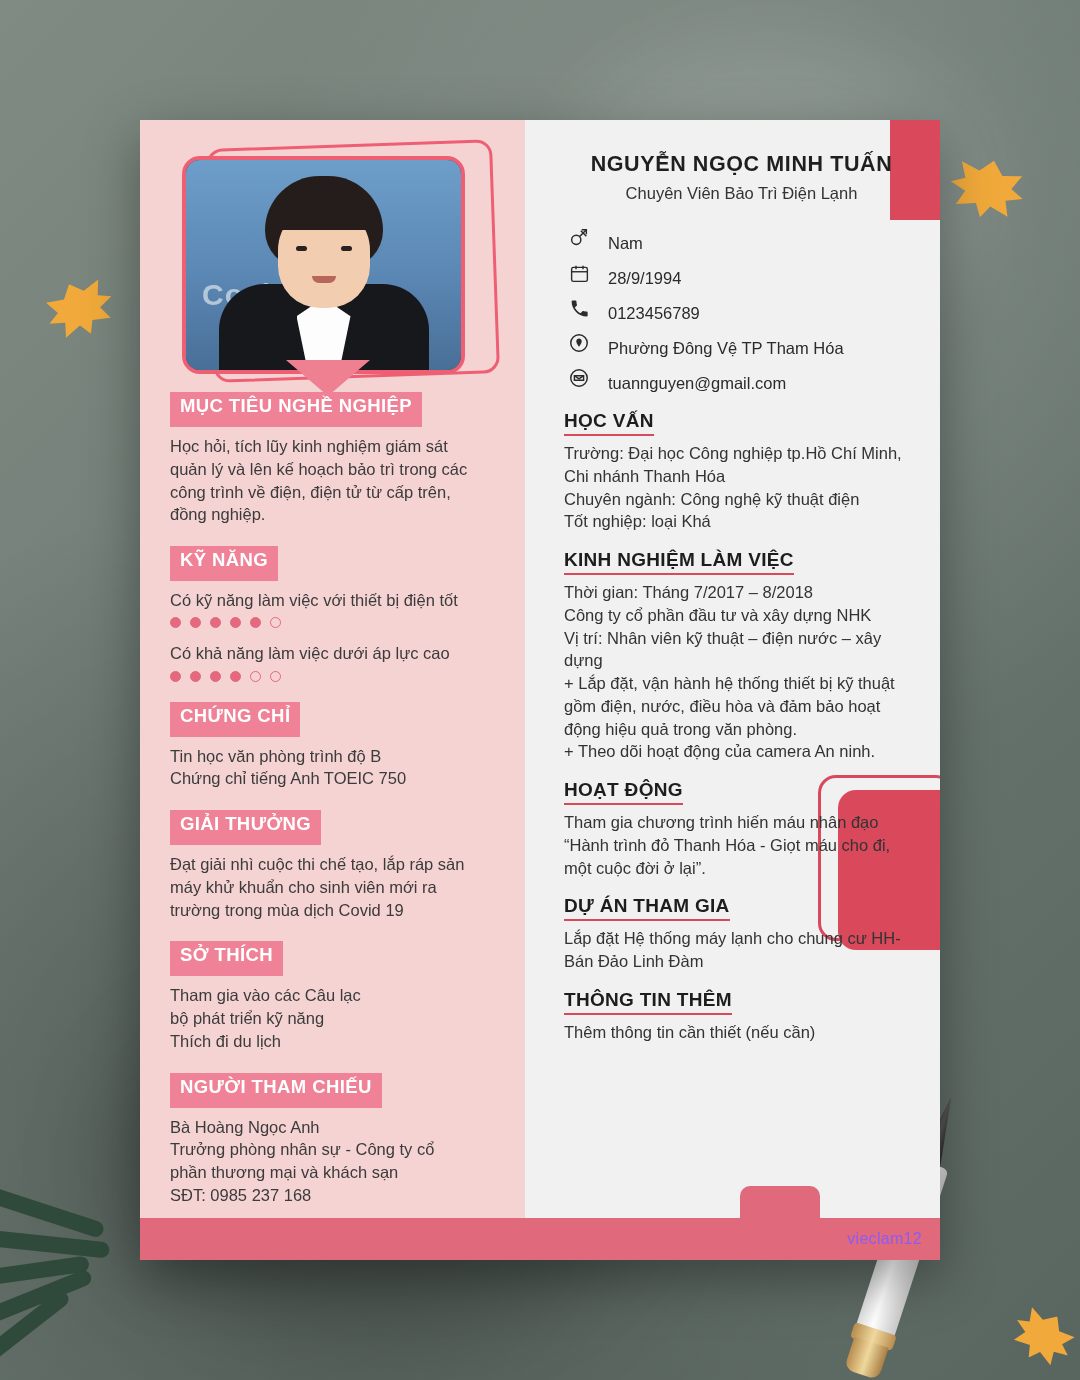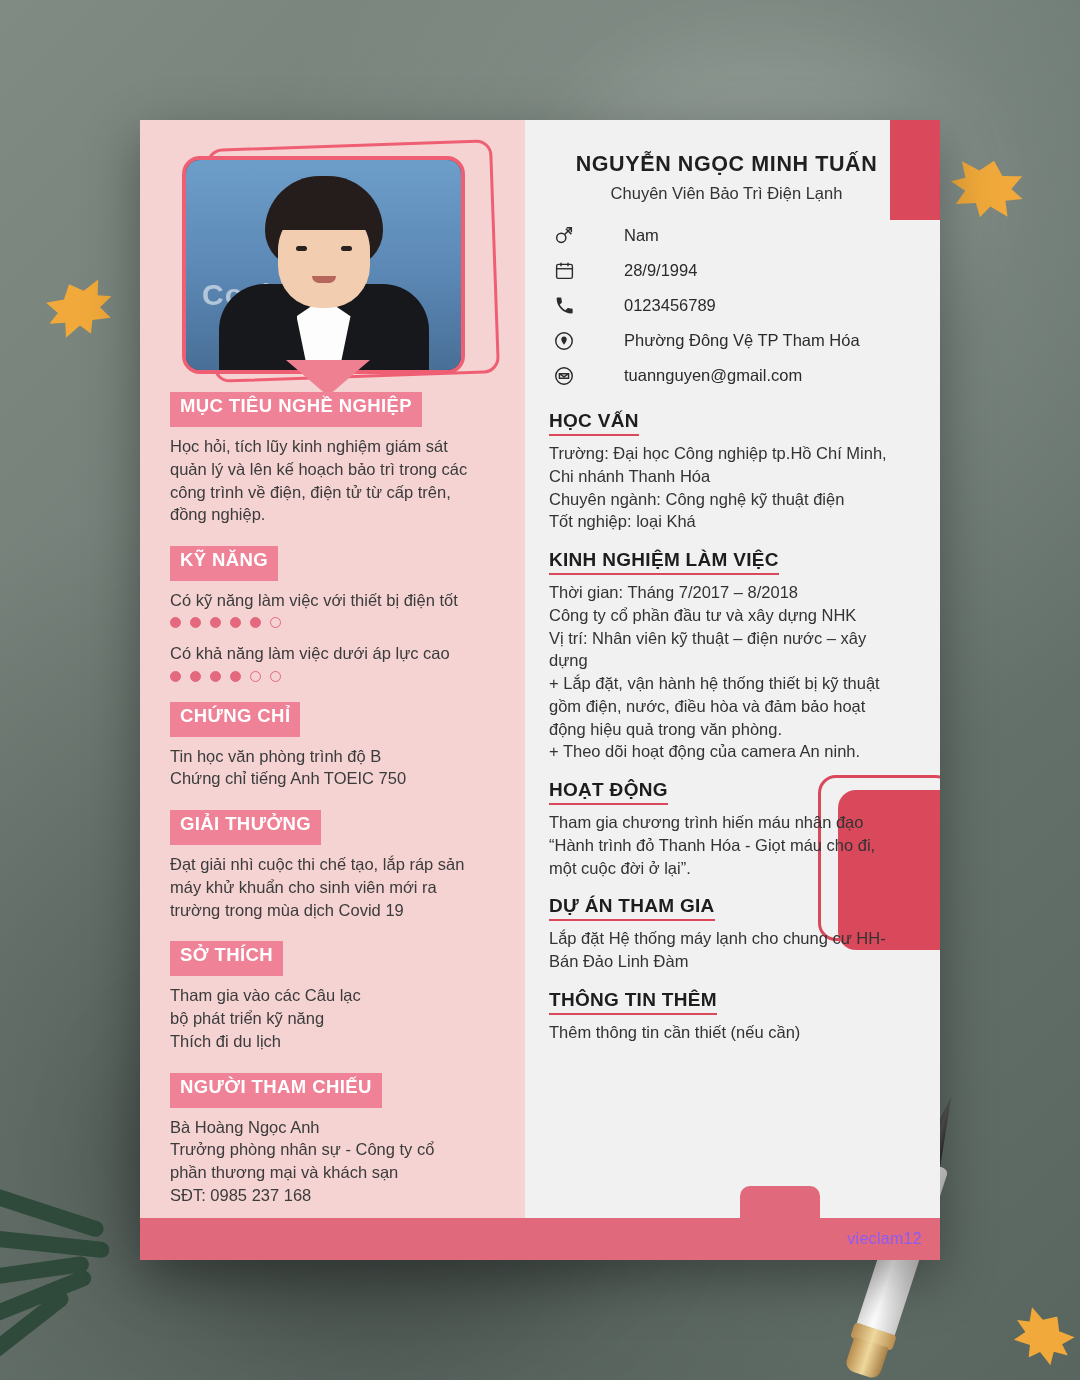--- a/index.html
+++ b/index.html
@@ -195,21 +195,21 @@
     text-align: center;
     font-size: 21.5px; font-weight: 700; color: #1f1f1f;
     letter-spacing: .6px;
   }
   .job {
     position: absolute; left: 0; top: 64px; width: 415px;
     text-align: center;
     font-size: 16.5px; color: #333333;
   }
   .contact { position: absolute; left: 30px; top: 98px; width: 380px; }
-  .c-row { display: flex; align-items: center; height: 35px; gap: 31px; }
+  .c-row { display: flex; align-items: flex-end; height: 35px; }
   .c-ico {
     width: 30px; height: 30px; flex: 0 0 30px;
     display: flex; align-items: center; justify-content: center;
     color: #2b2b2b;
   }
   .c-txt { margin-left: 14px; font-size: 16.5px; color: #2b2b2b; }
   .r-title {
     margin: 0 0 6px 30px;
     font-size: 19px; font-weight: 700; color: #1d1d1d;
     letter-spacing: .3px;
@@ -375,21 +375,21 @@
     </div>
 
     <div>
       <div class="sec-title">NGƯỜI THAM CHIẾU</div>
       <div class="sec-body">Bà Hoàng Ngọc Anh
 Trưởng phòng nhân sự - Công ty cổ phần thương mại và khách sạn
 SĐT: 0985 237 168</div>
     </div>
   </div>
 
-  <div style="position:absolute; left:379px; top:0; width:483px; height:100%;">
+  <div style="position:absolute; left:394px; top:0; width:483px; height:100%;">
     <div class="name">NGUYỄN NGỌC MINH TUẤN</div>
     <div class="job">Chuyên Viên Bảo Trì Điện Lạnh</div>
 
     <div class="contact">
       <div class="c-row">
         <span class="c-ico">
           <svg width="22" height="22" viewBox="0 0 24 24" fill="none" stroke="#2b2b2b" stroke-width="1.6">
             <circle cx="9" cy="14" r="5"></circle>
               <line x1="13" y1="10" x2="20" y2="3"></line>
             <polyline points="15,3 20,3 20,8"></polyline>

